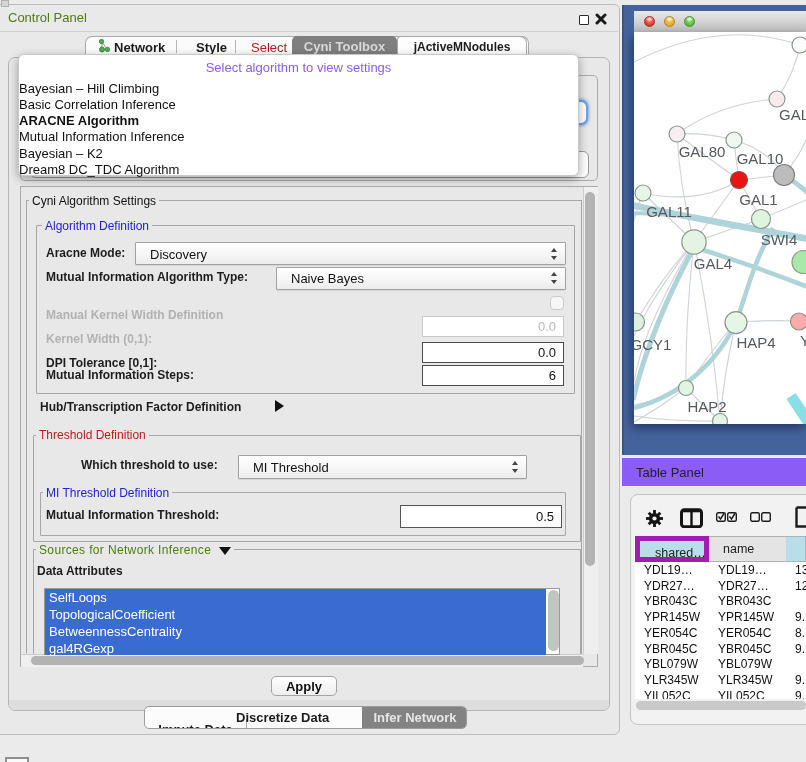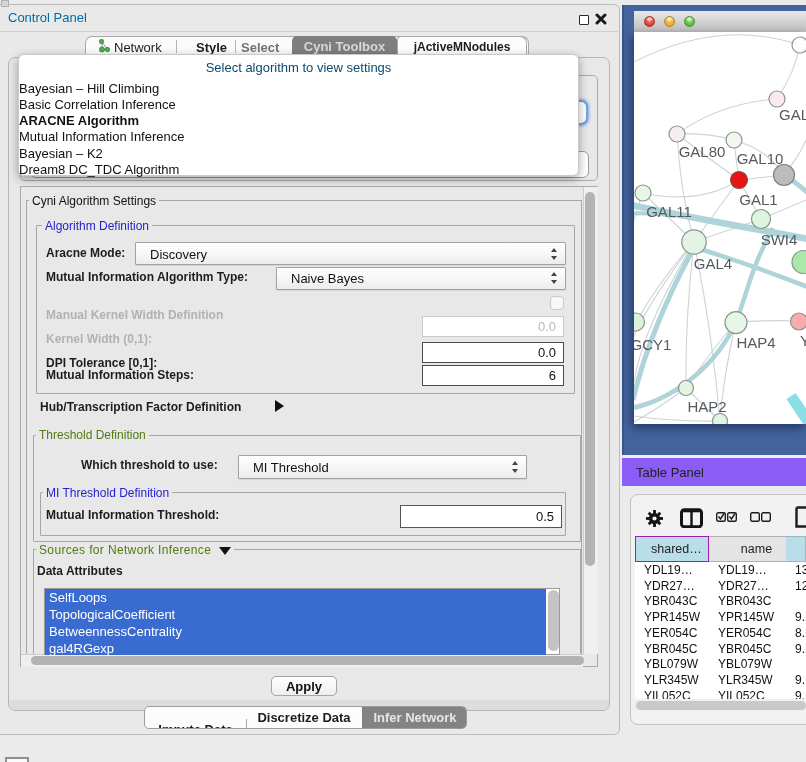--- a/index.html
+++ b/index.html
@@ -14,40 +14,40 @@
 .chev:after{content:"";position:absolute;left:0;bottom:0;border-left:3.5px solid transparent;border-right:3.5px solid transparent;border-top:4.5px solid #444;}
 .tf{position:absolute;background:#fff;font-size:13px;color:#111;text-align:right;}
 .fs{position:absolute;border:1px solid #a6a6a6;border-radius:1px;}
 .fstitle{position:absolute;background:#e8e8e8;padding:0 3px;font-size:12px;white-space:nowrap;}
 </style>
 </head>
 <body>
 
 <div class="abs" id="cpwin" style="left:-6px;top:4px;width:624px;height:729px;background:#e9e9e9;border:1px solid #bcbcbc;border-radius:6px;border-top-left-radius:0;"></div>
 <div class="abs" style="left:1px;top:0;width:6px;height:5px;background:#d6d6d6;border:1px solid #b0b0b0;"></div>
-<div class="abs" style="left:8px;top:10px;font-size:13px;color:#0369a1;">Control Panel</div>
+<div class="abs" style="left:8px;top:10px;font-size:13px;color:#4d7c0f;">Control Panel</div>
 <div class="abs" style="left:0px;top:31px;width:618px;height:1px;background:#cfcfcf;"></div>
 
 <div class="abs" style="left:579px;top:15px;width:8px;height:8px;border:1.8px solid #2a2a2a;border-radius:1px;background:#fff;"></div>
 <svg class="abs" style="left:595px;top:13px;" width="12" height="12" viewBox="0 0 12 12">
     <path d="M2 2 L10 10 M10 2 L2 10" stroke="#1a1a1a" stroke-width="3" stroke-linecap="round"></path>
   </svg>
 
 <div class="abs" style="left:85px;top:36px;width:442px;height:22px;background:#fbfbfb;border:1px solid #a9a9a9;border-bottom:none;border-top-left-radius:7px;border-top-right-radius:7px;"></div>
 <svg class="abs" style="left:99px;top:39px;" width="11" height="14" viewBox="0 0 11 14">
  <path d="M3 3 L8 10 M3 3 L3 10" stroke="#9a9a9a" stroke-width="1"></path>
  <circle cx="2.5" cy="2.5" r="2.2" fill="#4fae4f" stroke="#2e7a2e" stroke-width="0.7"></circle>
  <circle cx="3" cy="10.5" r="2.6" fill="#4fae4f" stroke="#2e7a2e" stroke-width="0.7"></circle>
  <circle cx="8.5" cy="10.5" r="2.2" fill="#4fae4f" stroke="#2e7a2e" stroke-width="0.7"></circle>
 </svg>
-<div class="abs" style="left:114px;top:40px;font-size:13px;font-weight:normal;color:#1c1c1c;">Network</div>
+<div class="abs" style="left:114px;top:40px;font-size:13px;font-weight:bold;color:#1c1c1c;">Network</div>
 <div class="abs" style="left:176px;top:40px;width:1px;height:13px;background:#b5b5b5;"></div>
 <div class="abs" style="left:196px;top:40px;font-size:13px;font-weight:bold;color:#1c1c1c;">Style</div>
 <div class="abs" style="left:235px;top:40px;width:1px;height:13px;background:#b5b5b5;"></div>
-<div class="abs" style="left:241px;top:40px;font-size:13px;font-weight:bold;color:#737373;">Select</div>
+<div class="abs" style="left:251px;top:40px;font-size:13px;font-weight:normal;color:#b91c1c;">Select</div>
 <div class="abs" style="left:292px;top:36px;width:105px;height:22px;background:#7f7f7f;border-top-left-radius:5px;border-top-right-radius:5px;text-align:center;"><span style="font-size:13px;font-weight:bold;color:#d9d9d9;line-height:22px;">Cyni Toolbox</span></div>
 <div class="abs" style="left:397px;top:36px;width:130px;height:22px;background:#fdfdfd;border:1px solid #a9a9a9;border-bottom:none;border-top-left-radius:4px;border-top-right-radius:7px;text-align:center;box-sizing:border-box;"><span style="font-size:12px;font-weight:bold;color:#1c1c1c;line-height:21px;">jActiveMNodules</span></div>
 
 <div class="abs" style="left:8px;top:57px;width:602px;height:654px;background:#e8e8e8;border:1px solid #b5b5b5;border-radius:7px;box-sizing:border-box;"></div>
 <div class="abs" style="left:9px;top:700px;width:600px;height:10px;background:#dddddd;border-bottom-left-radius:6px;border-bottom-right-radius:6px;"></div>
 
 <div class="abs" style="left:20px;top:75px;width:578px;height:106px;border:1px solid #ababab;border-radius:5px;background:#e8e8e8;box-sizing:border-box;"></div>
 <div class="abs" style="left:330px;top:100px;width:258px;height:25px;background:#fff;border:2.5px solid #6ea3e2;border-radius:7px;box-shadow:0 0 3px 1px rgba(100,150,220,0.8);box-sizing:border-box;"></div>
 <div class="abs" style="left:30px;top:151px;width:559px;height:27px;background:#fff;border:1px solid #9a9a9a;border-radius:6px;box-sizing:border-box;"></div>
 
@@ -81,21 +81,21 @@
 <div class="tf" style="left:422px;top:315.5px;width:142px;height:21px;border:1px solid #c9c9c9;box-sizing:border-box;color:#b8b8b8;line-height:19px;padding-right:7px;">0.0</div>
 <div class="lbl" style="left:46px;top:356px;">DPI Tolerance [0,1]:</div>
 <div class="tf" style="left:422px;top:341.5px;width:142px;height:21px;border:1px solid #4c4c4c;box-sizing:border-box;line-height:19px;padding-right:7px;">0.0</div>
 <div class="lbl" style="left:46px;top:368px;">Mutual Information Steps:</div>
 <div class="tf" style="left:422px;top:364.5px;width:142px;height:21px;border:1px solid #4c4c4c;box-sizing:border-box;line-height:19px;padding-right:7px;">6</div>
 
 <div class="lbl" style="left:40px;top:400px;">Hub/Transcription Factor Definition</div>
 <div class="abs" style="left:275px;top:400px;width:0;height:0;border-top:6px solid transparent;border-bottom:6px solid transparent;border-left:9px solid #111;"></div>
 
 <div class="fs" style="left:33px;top:434.7px;width:546px;height:105px;"></div>
-<div class="fstitle" style="left:36px;top:428px;color:#4d7c0f;">Threshold Definition</div>
+<div class="fstitle" style="left:36px;top:428px;color:#b91c1c;">Threshold Definition</div>
 <div class="lbl" style="left:81px;top:458px;">Which threshold to use:</div>
 <div class="combo" style="left:238px;top:454.5px;width:287px;height:22px;">
     <span class="ct">MI Threshold</span>
     <span class="chev"></span>
   </div>
 
 <div class="fs" style="left:39.7px;top:492.4px;width:524px;height:42px;"></div>
 <div class="fstitle" style="left:43px;top:486px;color:#2323cc;">MI Threshold Definition</div>
 <div class="lbl" style="left:46px;top:508px;">Mutual Information Threshold:</div>
 <div class="tf" style="left:400px;top:505px;width:162px;height:23px;border:1px solid #555;box-sizing:border-box;line-height:21px;padding-right:7px;">0.5</div>
@@ -106,26 +106,26 @@
 
 <div class="abs" style="left:44px;top:588px;width:516px;height:67px;background:#fff;border:1px solid #9a9a9a;box-sizing:border-box;"></div>
 <div class="abs" style="left:45px;top:589px;width:501px;height:65.5px;background:#3a6bd0;"></div>
 <div class="abs" style="left:49px;top:588.5px;font-size:13px;color:#fff;line-height:17px;">SelfLoops<br>TopologicalCoefficient<br>BetweennessCentrality<br>gal4RGexp</div>
 <div class="abs" style="left:547.5px;top:590px;width:11px;height:61px;background:#c4c4c4;border-radius:5.5px;"></div>
 
 <div class="abs" style="left:271px;top:676px;width:66px;height:20px;background:linear-gradient(#ffffff,#eeeeee);border:1px solid #a4a4a4;border-radius:5px;box-sizing:border-box;text-align:center;"><span style="font-size:13px;font-weight:bold;color:#111;line-height:18px;">Apply</span></div>
 
 <div class="abs" style="left:144px;top:705.5px;width:323px;height:23px;background:#fcfcfc;border:1px solid #9c9c9c;border-radius:5px;box-sizing:border-box;overflow:hidden;">
 <div style="position:absolute;left:0;top:12px;width:101px;height:23px;border-right:1px solid #aaa;text-align:center;"><span style="font-size:13px;font-weight:bold;color:#1c1c1c;line-height:21px;">Impute Data</span></div>
-<div style="position:absolute;left:101px;top:0;width:116px;height:23px;text-align:center;"><span style="font-size:13px;font-weight:bold;color:#1c1c1c;line-height:21px;">Discretize Data</span></div>
+<div style="position:absolute;left:91px;top:0;width:116px;height:23px;text-align:left;"><span style="font-size:13px;font-weight:bold;color:#1c1c1c;line-height:21px;">Discretize Data</span></div>
 <div style="position:absolute;left:217px;top:0;width:106px;height:23px;background:#838383;text-align:center;"><span style="font-size:13px;font-weight:bold;color:#e7e7e7;line-height:21px;">Infer Network</span></div>
 </div>
 
 <div class="abs" style="left:18px;top:54px;width:561px;height:122px;background:#fff;border:1px solid #c9c9c9;border-radius:6px;box-shadow:0 3px 10px rgba(0,0,0,0.35);box-sizing:border-box;"></div>
-<div class="abs" style="left:18px;top:60px;width:561px;text-align:center;font-size:13px;color:#0c4a6e;">Select algorithm to view settings</div>
+<div class="abs" style="left:18px;top:60px;width:561px;text-align:center;font-size:13px;color:#8b5cf6;">Select algorithm to view settings</div>
 <div class="abs" style="left:19px;top:70.5px;font-size:13px;color:#111;line-height:16.3px;white-space:nowrap;margin-top:10px;">Bayesian – Hill Climbing<br>Basic Correlation Inference<br><b>ARACNE Algorithm</b><br>Mutual Information Inference<br>Bayesian – K2<br>Dream8 DC_TDC Algorithm</div>
 
 <div class="abs" style="left:622px;top:5px;width:184px;height:450px;background:#44639c;border-left:2px solid #3a5588;"></div>
 <div class="abs" style="left:634px;top:11px;width:172px;height:21px;background:linear-gradient(#e9e9e9,#bdbdbd);border-bottom:1px solid #8f8f8f;"></div>
 <div class="abs" style="left:643.5px;top:16px;width:11px;height:11px;border-radius:50%;background:radial-gradient(ellipse 70% 45% at 50% 22%,rgba(255,255,255,0.9),rgba(255,255,255,0) 70%),radial-gradient(circle at 50% 40%,#f87c72,#e03028 75%);border:1px solid #a33028;box-sizing:border-box;"></div>
 <div class="abs" style="left:663.5px;top:16px;width:11px;height:11px;border-radius:50%;background:radial-gradient(ellipse 70% 45% at 50% 22%,rgba(255,255,255,0.9),rgba(255,255,255,0) 70%),radial-gradient(circle at 50% 40%,#f8cc60,#eda02a 75%);border:1px solid #b58420;box-sizing:border-box;"></div>
 <div class="abs" style="left:683.5px;top:16px;width:11px;height:11px;border-radius:50%;background:radial-gradient(ellipse 70% 45% at 50% 22%,rgba(255,255,255,0.9),rgba(255,255,255,0) 70%),radial-gradient(circle at 50% 40%,#9ade7c,#54b336 75%);border:1px solid #4a9230;box-sizing:border-box;"></div>
 
 <div class="abs" style="left:634px;top:32px;width:172px;height:392px;background:#fff;overflow:hidden;box-shadow:-2px 4px 9px rgba(5,15,45,0.5);">
 <svg width="172" height="392" viewBox="634 32 172 392" style="position:absolute;left:0;top:0;">
@@ -238,22 +238,22 @@
 </svg>
 <svg class="abs" style="left:750px;top:512px;" width="22" height="11" viewBox="0 0 22 11">
  <rect x="0.7" y="0.7" width="8.6" height="8.6" rx="1.5" fill="none" stroke="#1c1c1c" stroke-width="1.4"></rect>
  <rect x="11.7" y="0.7" width="8.6" height="8.6" rx="1.5" fill="none" stroke="#1c1c1c" stroke-width="1.4"></rect>
 </svg>
 <svg class="abs" style="left:795px;top:506px;" width="11" height="22" viewBox="0 0 11 22">
  <path d="M1.5 1.5 H12 M1.5 1.5 V20.5 H12" fill="none" stroke="#1c1c1c" stroke-width="2.4"></path>
 </svg>
 
 <div class="abs" style="left:635px;top:536px;width:171px;height:164px;background:#fff;overflow:hidden;"></div>
-<div class="abs" style="left:635px;top:536px;width:74px;height:26px;background:#badee9;border:1px solid #a21caf;box-sizing:border-box;text-align:left;"><span style="font-size:12.5px;color:#222;line-height:25px;padding-left:15px;">shared…</span></div>
-<div class="abs" style="left:709px;top:536px;width:82px;height:26px;background:#e4e4e4;border:1px solid #b0b0b0;border-left:none;box-sizing:border-box;text-align:center;"><span style="font-size:12.5px;color:#222;line-height:25px;padding-left:14px;">name</span></div>
+<div class="abs" style="left:635px;top:536px;width:74px;height:26px;background:#badee9;border:5px solid #a21caf;box-sizing:border-box;text-align:right;"><span style="font-size:12.5px;color:#222;line-height:25px;padding-left:15px;">shared…</span></div>
+<div class="abs" style="left:709px;top:536px;width:82px;height:26px;background:#e4e4e4;border:1px solid #b0b0b0;border-left:none;box-sizing:border-box;"><span style="font-size:12.5px;color:#222;line-height:25px;padding-left:14px;">name</span></div>
 <div class="abs" style="left:786px;top:536px;width:20px;height:26px;background:#badee9;border:1px solid #9fb6bd;border-left:none;box-sizing:border-box;"></div>
 <div class="abs" style="left:644px;top:563px;font-size:12px;color:#111;line-height:15.7px;">YDL19…<br>YDR27…<br>YBR043C<br>YPR145W<br>YER054C<br>YBR045C<br>YBL079W<br>YLR345W<br>YIL052C</div>
 <div class="abs" style="left:718px;top:563px;font-size:12px;color:#111;line-height:15.7px;">YDL19…<br>YDR27…<br>YBR043C<br>YPR145W<br>YER054C<br>YBR045C<br>YBL079W<br>YLR345W<br>YIL052C</div>
 <div class="abs" style="left:795px;top:563px;font-size:12px;color:#111;line-height:15.7px;">13<br>12<br>&nbsp;<br>9.<br>8.<br>9.<br>&nbsp;<br>9.<br>9.</div>
 
 <div class="abs" style="left:632px;top:698.5px;width:173px;height:12.5px;background:#f0f0f0;"></div>
 <div class="abs" style="left:636px;top:700.5px;width:170px;height:9px;background:#c9c9c9;border-radius:5px;"></div>
 
 <div class="abs" style="left:5px;top:757px;width:20px;height:10px;background:#fafafa;border:2px solid #8f8f8f;"></div>
 

